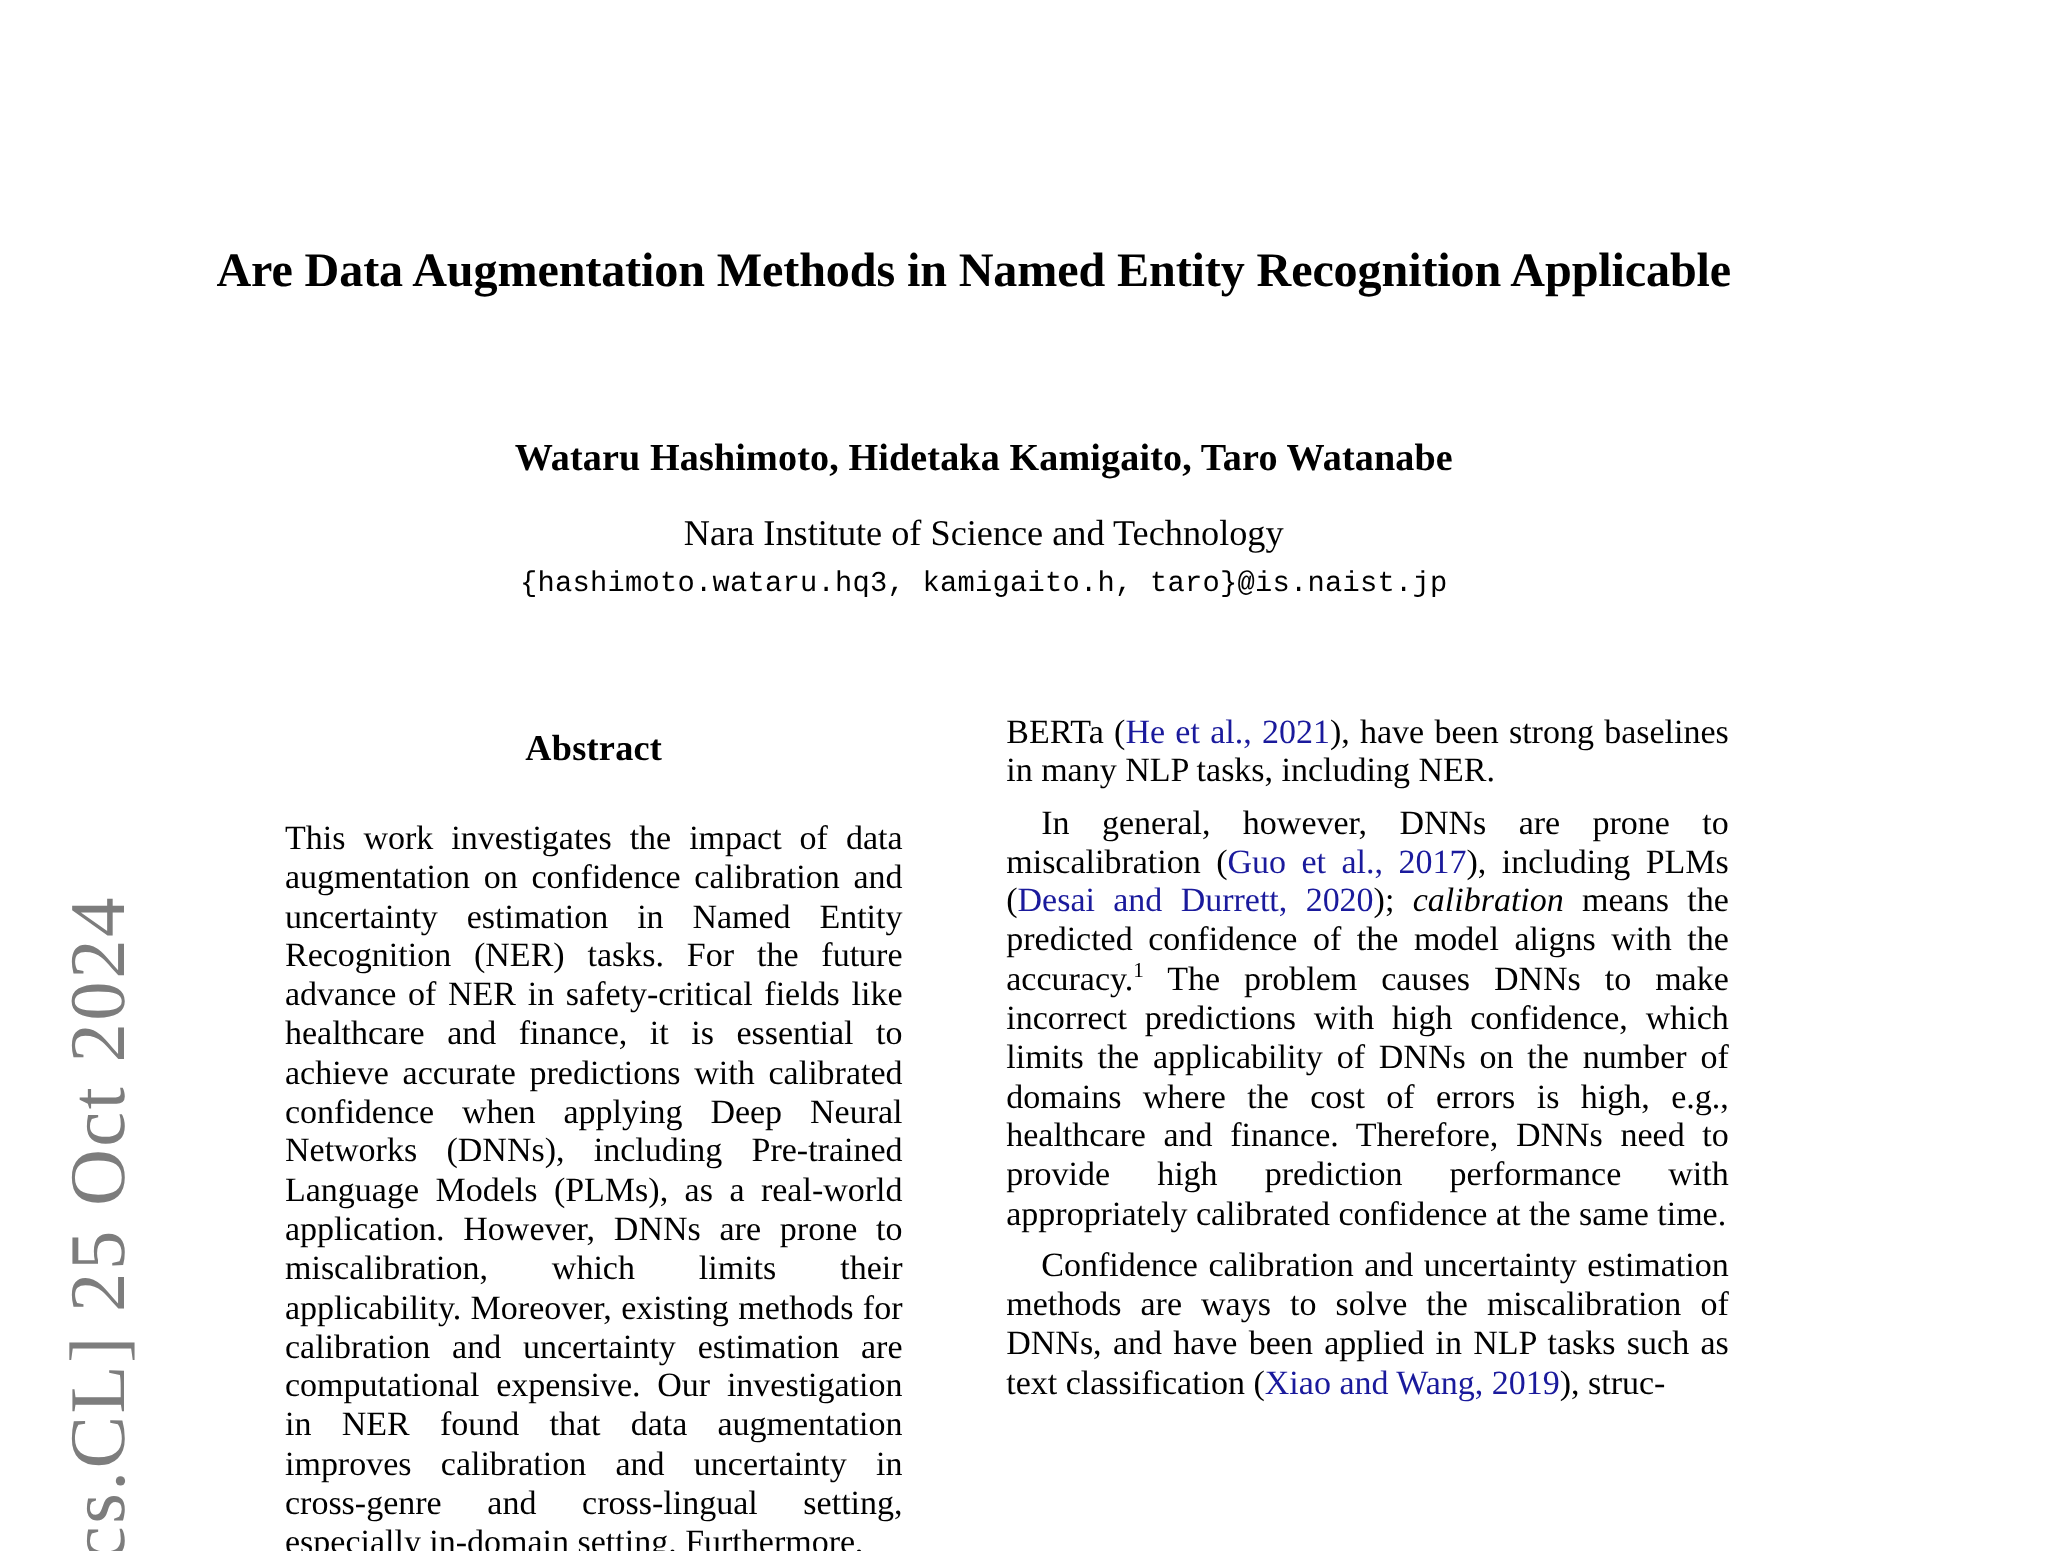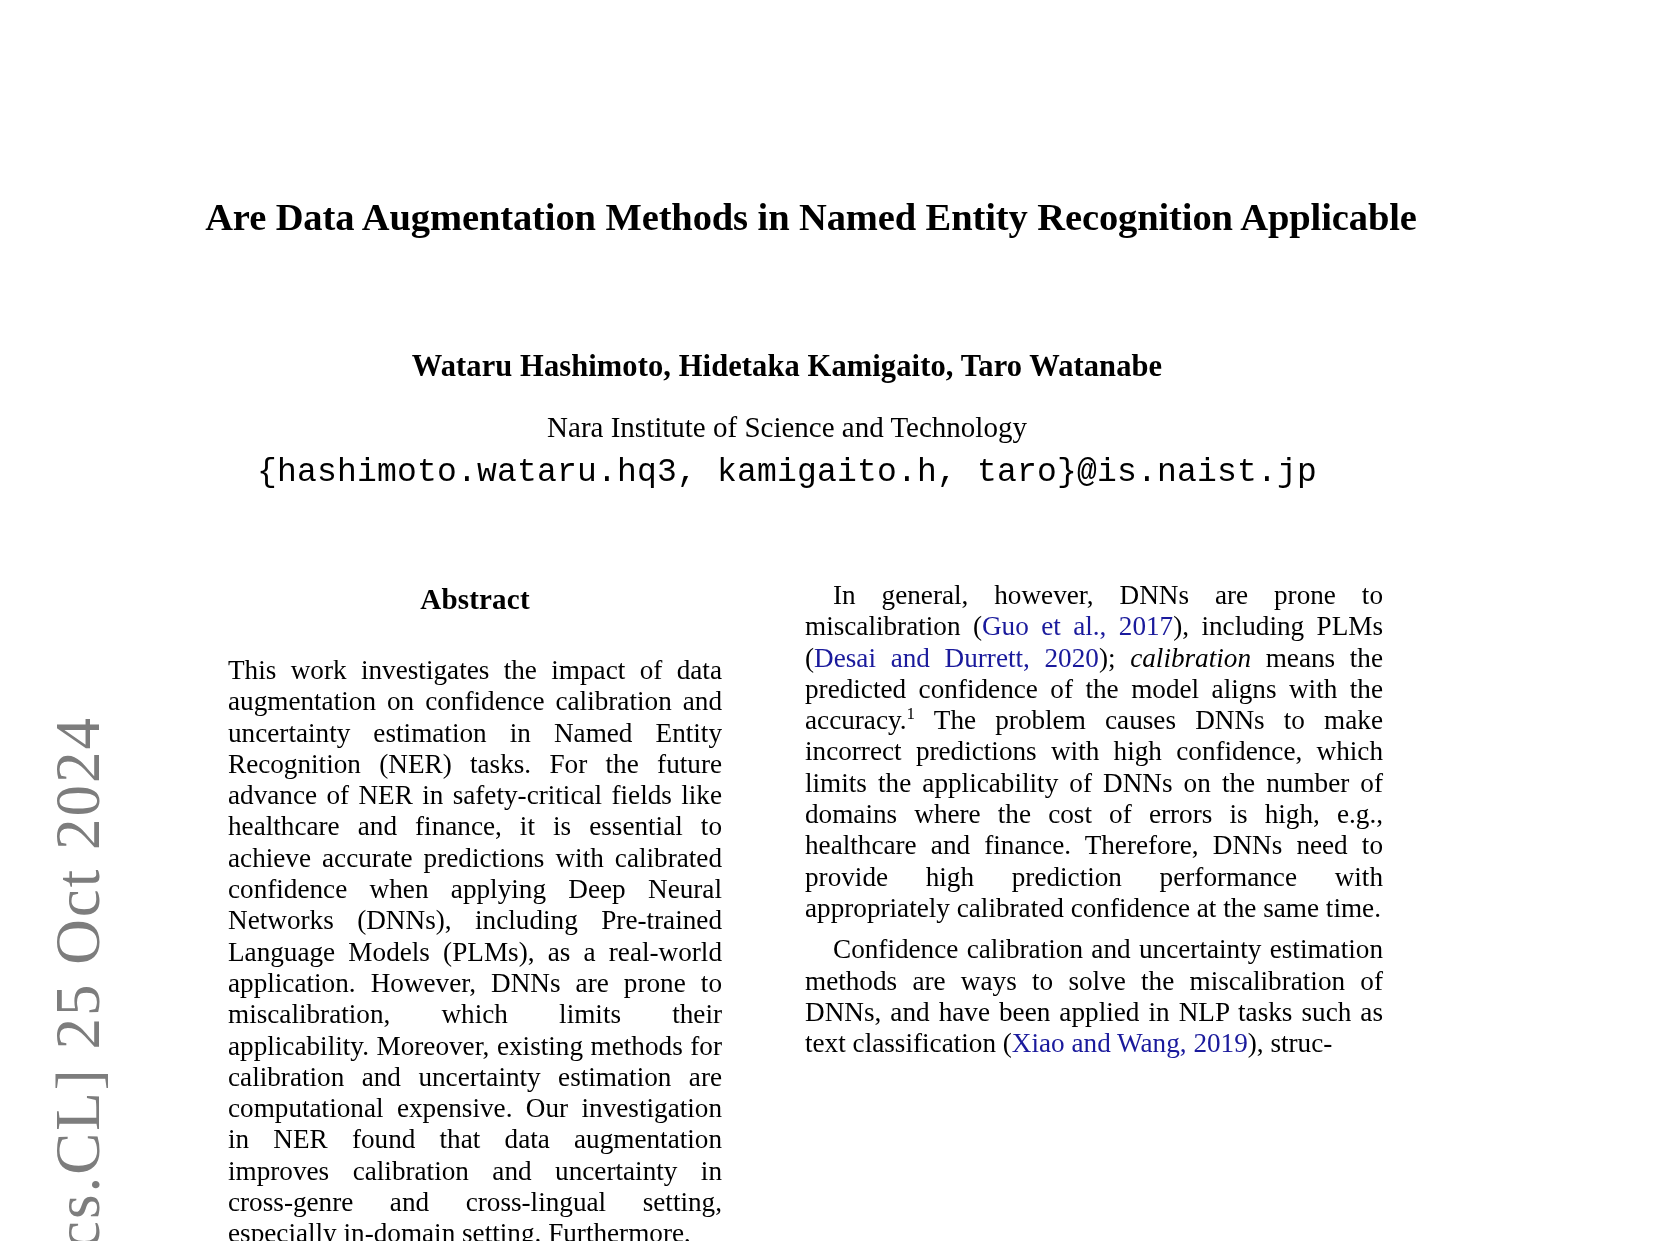--- a/index.html
+++ b/index.html
@@ -32,21 +32,21 @@
     letter-spacing: 2.0px;
     white-space: nowrap;
     text-align: left;
     line-height: 92px;
     user-select: none;
   }
 
   
   #title-block {
     position: absolute;
-    left: 156px;
+    left: 124px;
     top: 196px;
     width: 1310px;
     text-align: center;
   }
   #paper-title {
     font-size: 38.5px;
     font-weight: bold;
     line-height: 1.12;
     letter-spacing: -0.1px;
     margin: 0;
@@ -65,21 +65,21 @@
     line-height: 1.2;
     letter-spacing: 0.1px;
   }
   #affiliation {
     font-size: 29px;
     line-height: 1.2;
     margin-top: 25px;
   }
   #emails {
     font-family: "Liberation Mono", "DejaVu Sans Mono", monospace;
-    font-size: 33px;
+    font-size: 23px;
     letter-spacing: 0.2px;
     margin-top: 10px;
   }
 
   
   #columns {
     position: absolute;
     left: 0;
     top: 0;
     width: 1654px;
@@ -157,20 +157,21 @@
 
   <div id="columns">
 
     <div class="column" id="left-column">
       <div id="abstract-heading">Abstract</div>
       <p id="abstract-body" class="body-text para">This work investigates the impact of data augmentation on confidence calibration and uncertainty estimation in Named Entity Recognition (NER) tasks. For the future advance of NER in safety-critical fields like healthcare and finance, it is essential to achieve accurate predictions with calibrated confidence when applying Deep Neural Networks (DNNs), including Pre-trained Language Models (PLMs), as a real-world application. However, DNNs are prone to miscalibration, which limits their applicability. Moreover, existing methods for calibration and uncertainty estimation are computational expensive. Our investigation in NER found that data augmentation improves calibration and uncertainty in cross-genre and cross-lingual setting, especially in-domain setting. Furthermore,</p>
     </div>
 
     <div class="column" id="right-column">
 
+      <p class="body-text para"><span>BERTa (</span><a class="cite" href="#">He et al., 2021</a><span>), have been strong baselines in many NLP tasks, including NER.</span></p>
 
       <p class="body-text para indent"><span>In general, however, DNNs are prone to miscalibration (</span><a class="cite" href="#">Guo et al., 2017</a><span>), including PLMs (</span><a class="cite" href="#">Desai and Durrett, 2020</a><span>); </span><span class="italic">calibration</span><span> means the predicted confidence of the model aligns with the accuracy.</span><sup class="fn">1</sup><span> The problem causes DNNs to make incorrect predictions with high confidence, which limits the applicability of DNNs on the number of domains where the cost of errors is high, e.g., healthcare and finance. Therefore, DNNs need to provide high prediction performance with appropriately calibrated confidence at the same time.</span></p>
 
       <p class="body-text para indent"><span>Confidence calibration and uncertainty estimation methods are ways to solve the miscalibration of DNNs, and have been applied in NLP tasks such as text classification (</span><a class="cite" href="#">Xiao and Wang, 2019</a><span>), struc-</span></p>
 
     </div>
   </div>
 
 </div>
 

